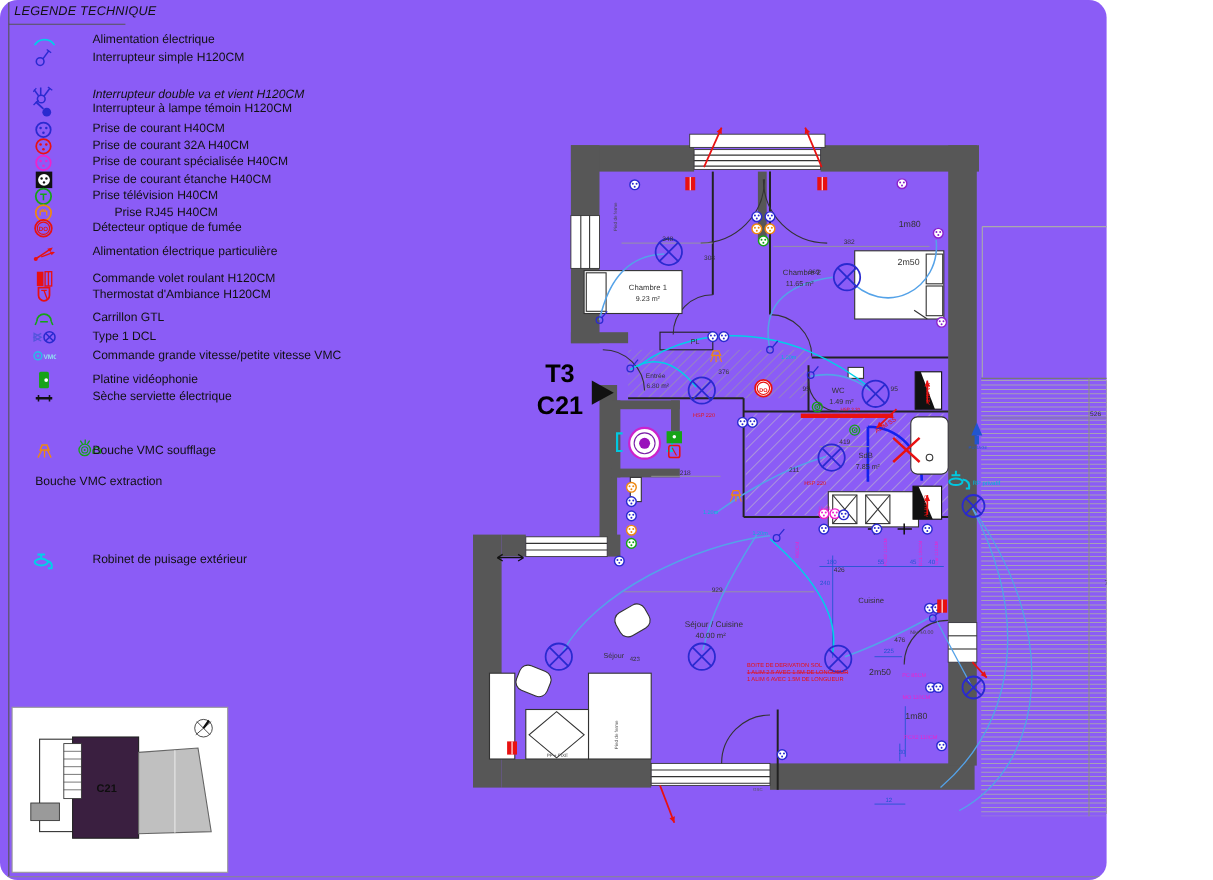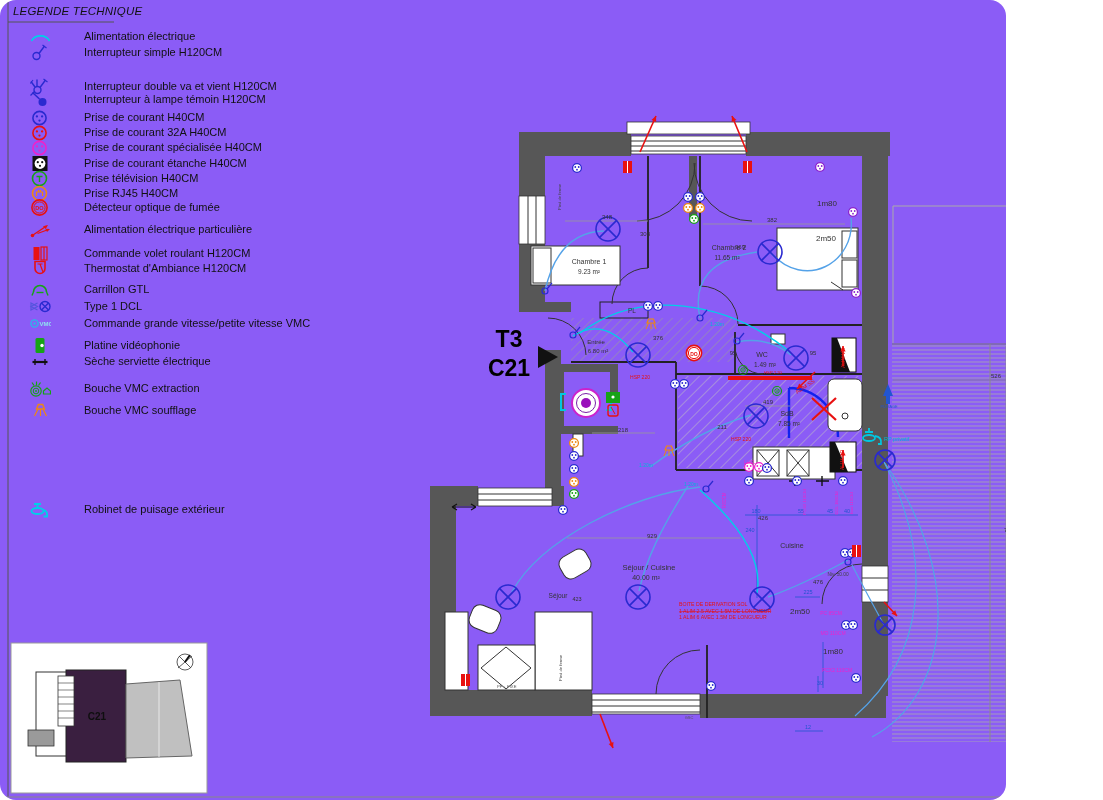--- a/index.html
+++ b/index.html
@@ -31,21 +31,21 @@
       <div class="legend-row" style="top: 44px;">
         <span class="legend-icon">
           <svg width="22" height="21" viewBox="0 0 21 21">
             <circle cx="7" cy="14" r="3.5" fill="none" stroke="#2a2ad0" stroke-width="1.4"></circle>
             <line x1="9.5" y1="11.5" x2="15" y2="4" stroke="#2a2ad0" stroke-width="1.4"></line>
             <line x1="13" y1="3" x2="17" y2="6" stroke="#2a2ad0" stroke-width="1.1"></line>
           </svg>
         </span>
         <span class="legend-label">Interrupteur simple H120CM</span>
       </div>
-      <div class="legend-row" style="top: 78px;">
+      <div class="legend-row" style="top: 78px; font-style: italic;">
         <span class="legend-icon">
           <svg width="22" height="21" viewBox="0 0 21 21">
             <circle cx="8" cy="14" r="3.5" fill="none" stroke="#2a2ad0" stroke-width="1.4"></circle>
             <line x1="10.5" y1="11.5" x2="16" y2="4" stroke="#2a2ad0" stroke-width="1.4"></line>
             <line x1="14" y1="3" x2="18" y2="6" stroke="#2a2ad0" stroke-width="1.1"></line>
             <line x1="7.5" y1="10.3" x2="7.5" y2="3.5" stroke="#2a2ad0" stroke-width="1.4"></line>
             <line x1="5.5" y1="11" x2="1.5" y2="5.5" stroke="#2a2ad0" stroke-width="1.4"></line>
             <line x1="0.8" y1="7.5" x2="3.5" y2="4" stroke="#2a2ad0" stroke-width="1.1"></line>
           </svg>
         </span>
@@ -108,21 +108,21 @@
       </div>
       <div class="legend-row" style="top: 170px;">
         <span class="legend-icon">
           <svg width="22" height="21" viewBox="0 0 21 21">
             <circle cx="10" cy="10.5" r="7" fill="none" stroke="#15a315" stroke-width="1.6"></circle>
             <path d="M7 8.5 h6 M10 8.5 v5.5" stroke="#15a315" stroke-width="1.4" fill="none"></path>
           </svg>
         </span>
         <span class="legend-label">Prise télévision H40CM</span>
       </div>
-      <div class="legend-row" style="top: 185px;">
+      <div class="legend-row" style="top: 185px; gap: 20px;">
         <span class="legend-icon">
           <svg width="22" height="21" viewBox="0 0 21 21">
             <circle cx="10" cy="10.5" r="7" fill="none" stroke="#ee8811" stroke-width="1.6"></circle>
             <path d="M7 13 v-4 h6 v4 M9 9 v-2 M11 9 v-2" stroke="#ee8811" stroke-width="1.2" fill="none"></path>
           </svg>
         </span>
         <span class="legend-label">Prise RJ45 H40CM</span>
       </div>
       <div class="legend-row" style="top: 199px;">
         <span class="legend-icon">
@@ -209,21 +209,21 @@
       <div class="legend-row" style="top: 353px;">
         <span class="legend-icon">
           <svg width="22" height="21" viewBox="0 0 21 21">
             <line x1="3" y1="11" x2="18" y2="11" stroke="#111" stroke-width="2.2"></line>
             <line x1="5.5" y1="8" x2="5.5" y2="14" stroke="#111" stroke-width="1.4"></line>
             <line x1="15.5" y1="8" x2="15.5" y2="14" stroke="#111" stroke-width="1.4"></line>
           </svg>
         </span>
         <span class="legend-label">Sèche serviette électrique</span>
       </div>
-      <div class="legend-row" style="top: 380px;">
+      <div class="legend-row" style="top: 380px; flex-direction: column;">
         <span class="legend-icon">
           <svg width="22" height="21" viewBox="0 0 21 21">
             <circle cx="6.5" cy="13" r="5.2" fill="none" stroke="#15a315" stroke-width="1.2"></circle>
             <circle cx="6.5" cy="13" r="2.8" fill="none" stroke="#15a315" stroke-width="1"></circle>
             <circle cx="6.5" cy="13" r="0.9" fill="#15a315"></circle>
             <path d="M2.5 4.5 L4.5 7.5 M7 3.5 v4 M11 4.5 L9 7.5" stroke="#15a315" stroke-width="1.2" fill="none"></path>
             <path d="M14 13 l3.5 -3 3.5 3 v3 h-7 Z" fill="none" stroke="#15a315" stroke-width="1.2"></path>
           </svg>
         </span>
         <span class="legend-label">Bouche VMC extraction</span>

